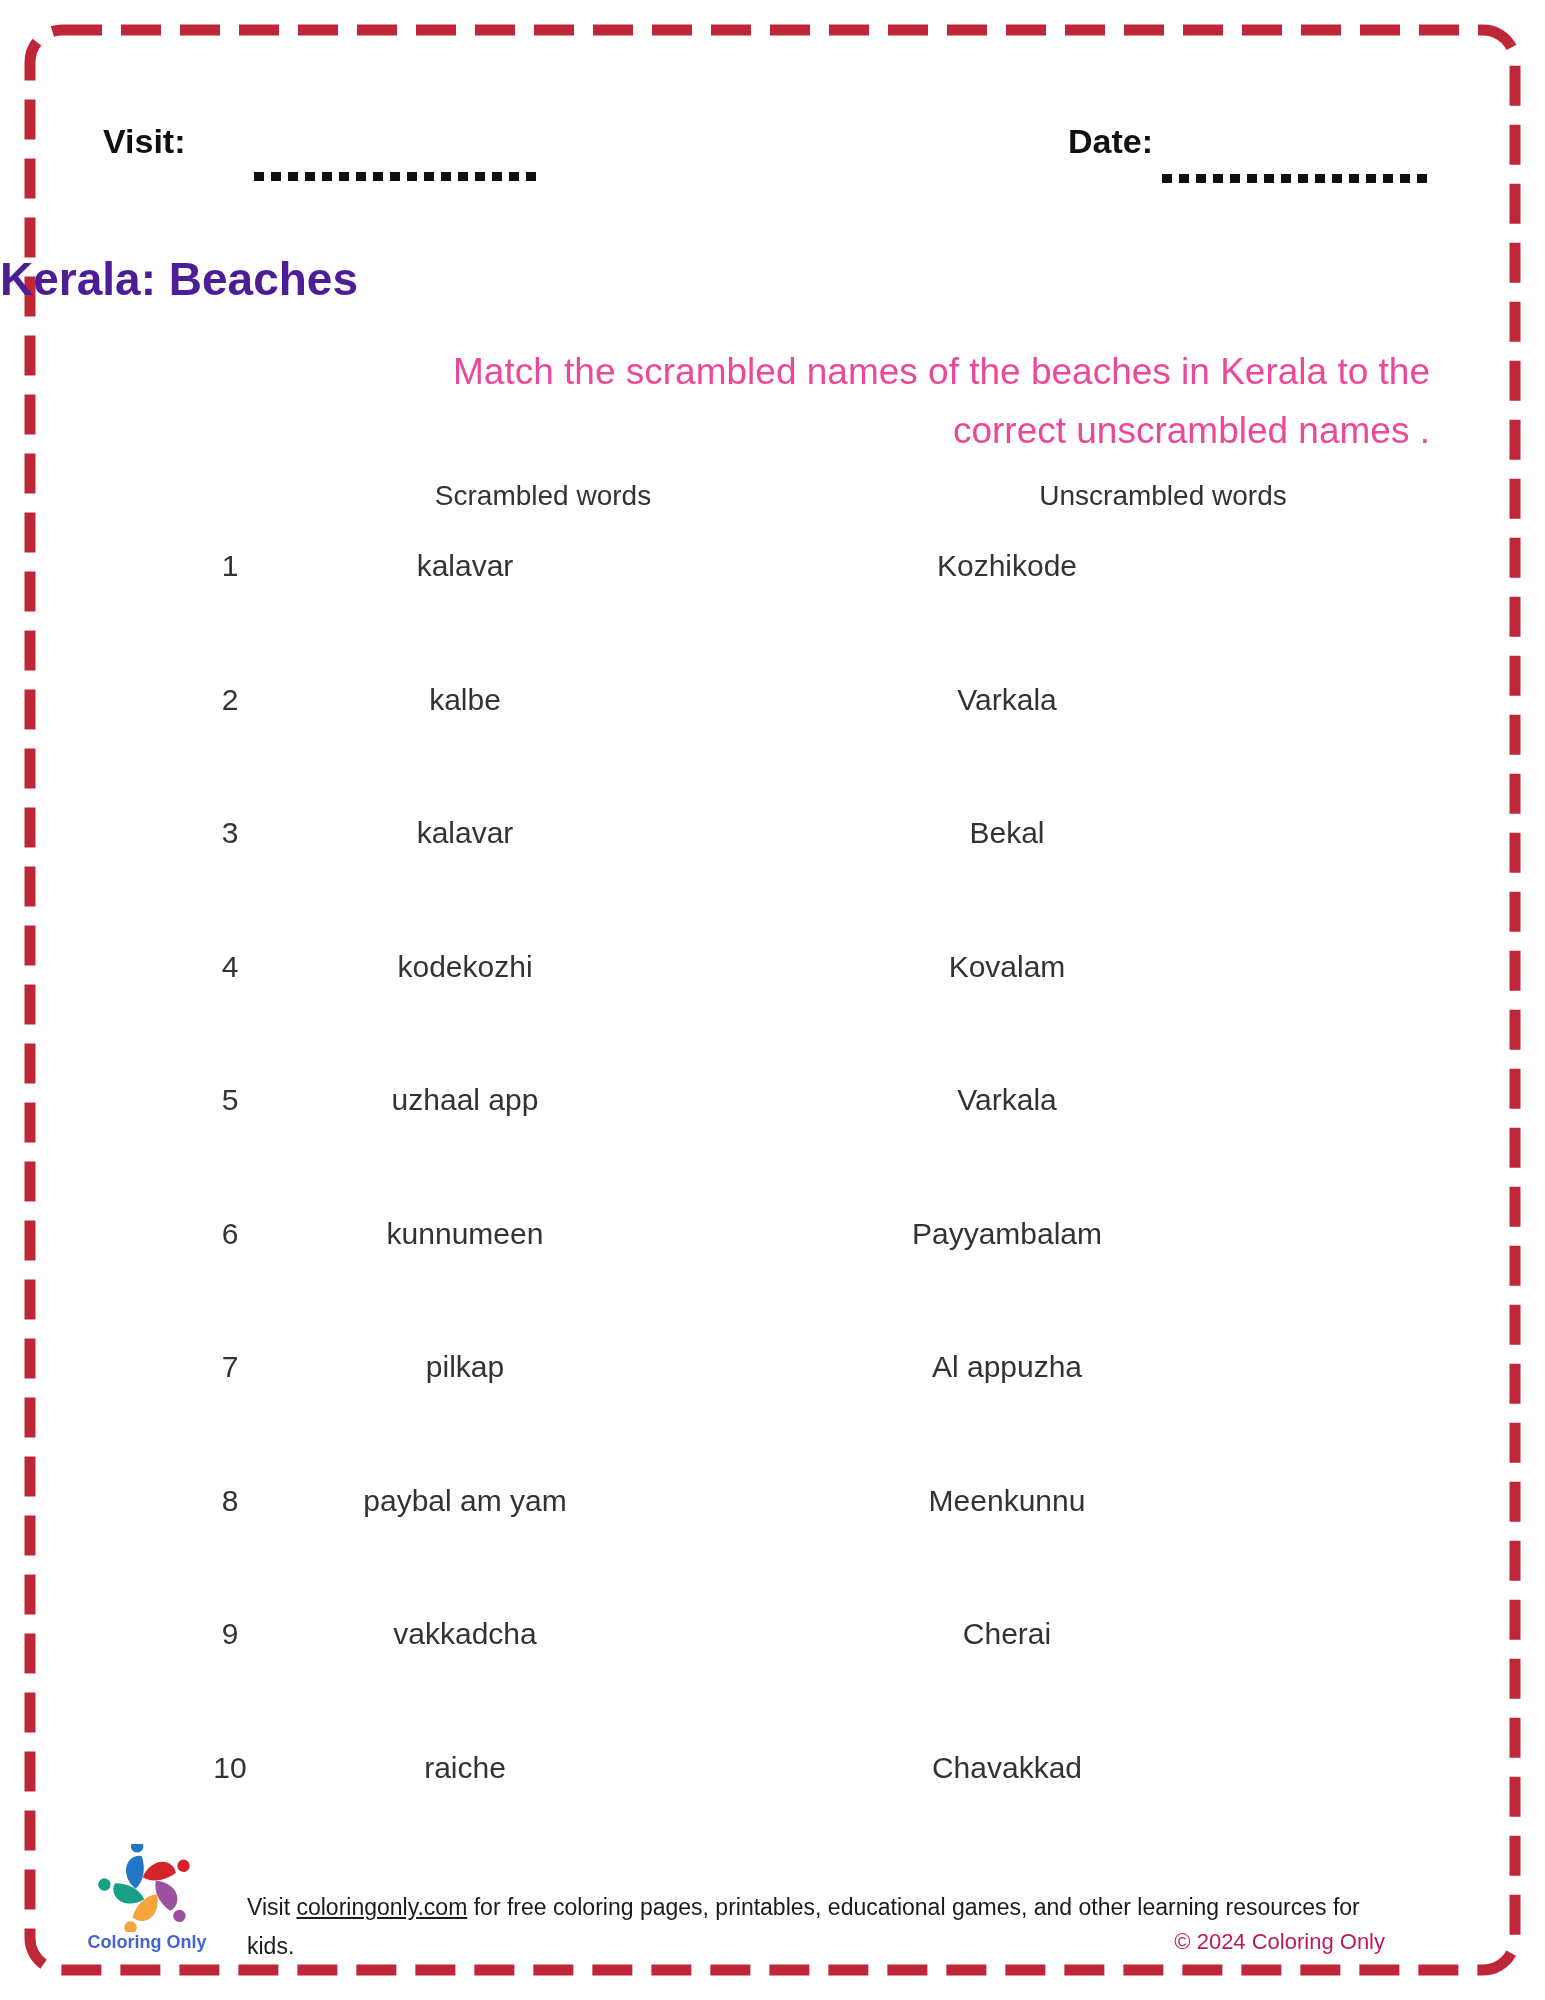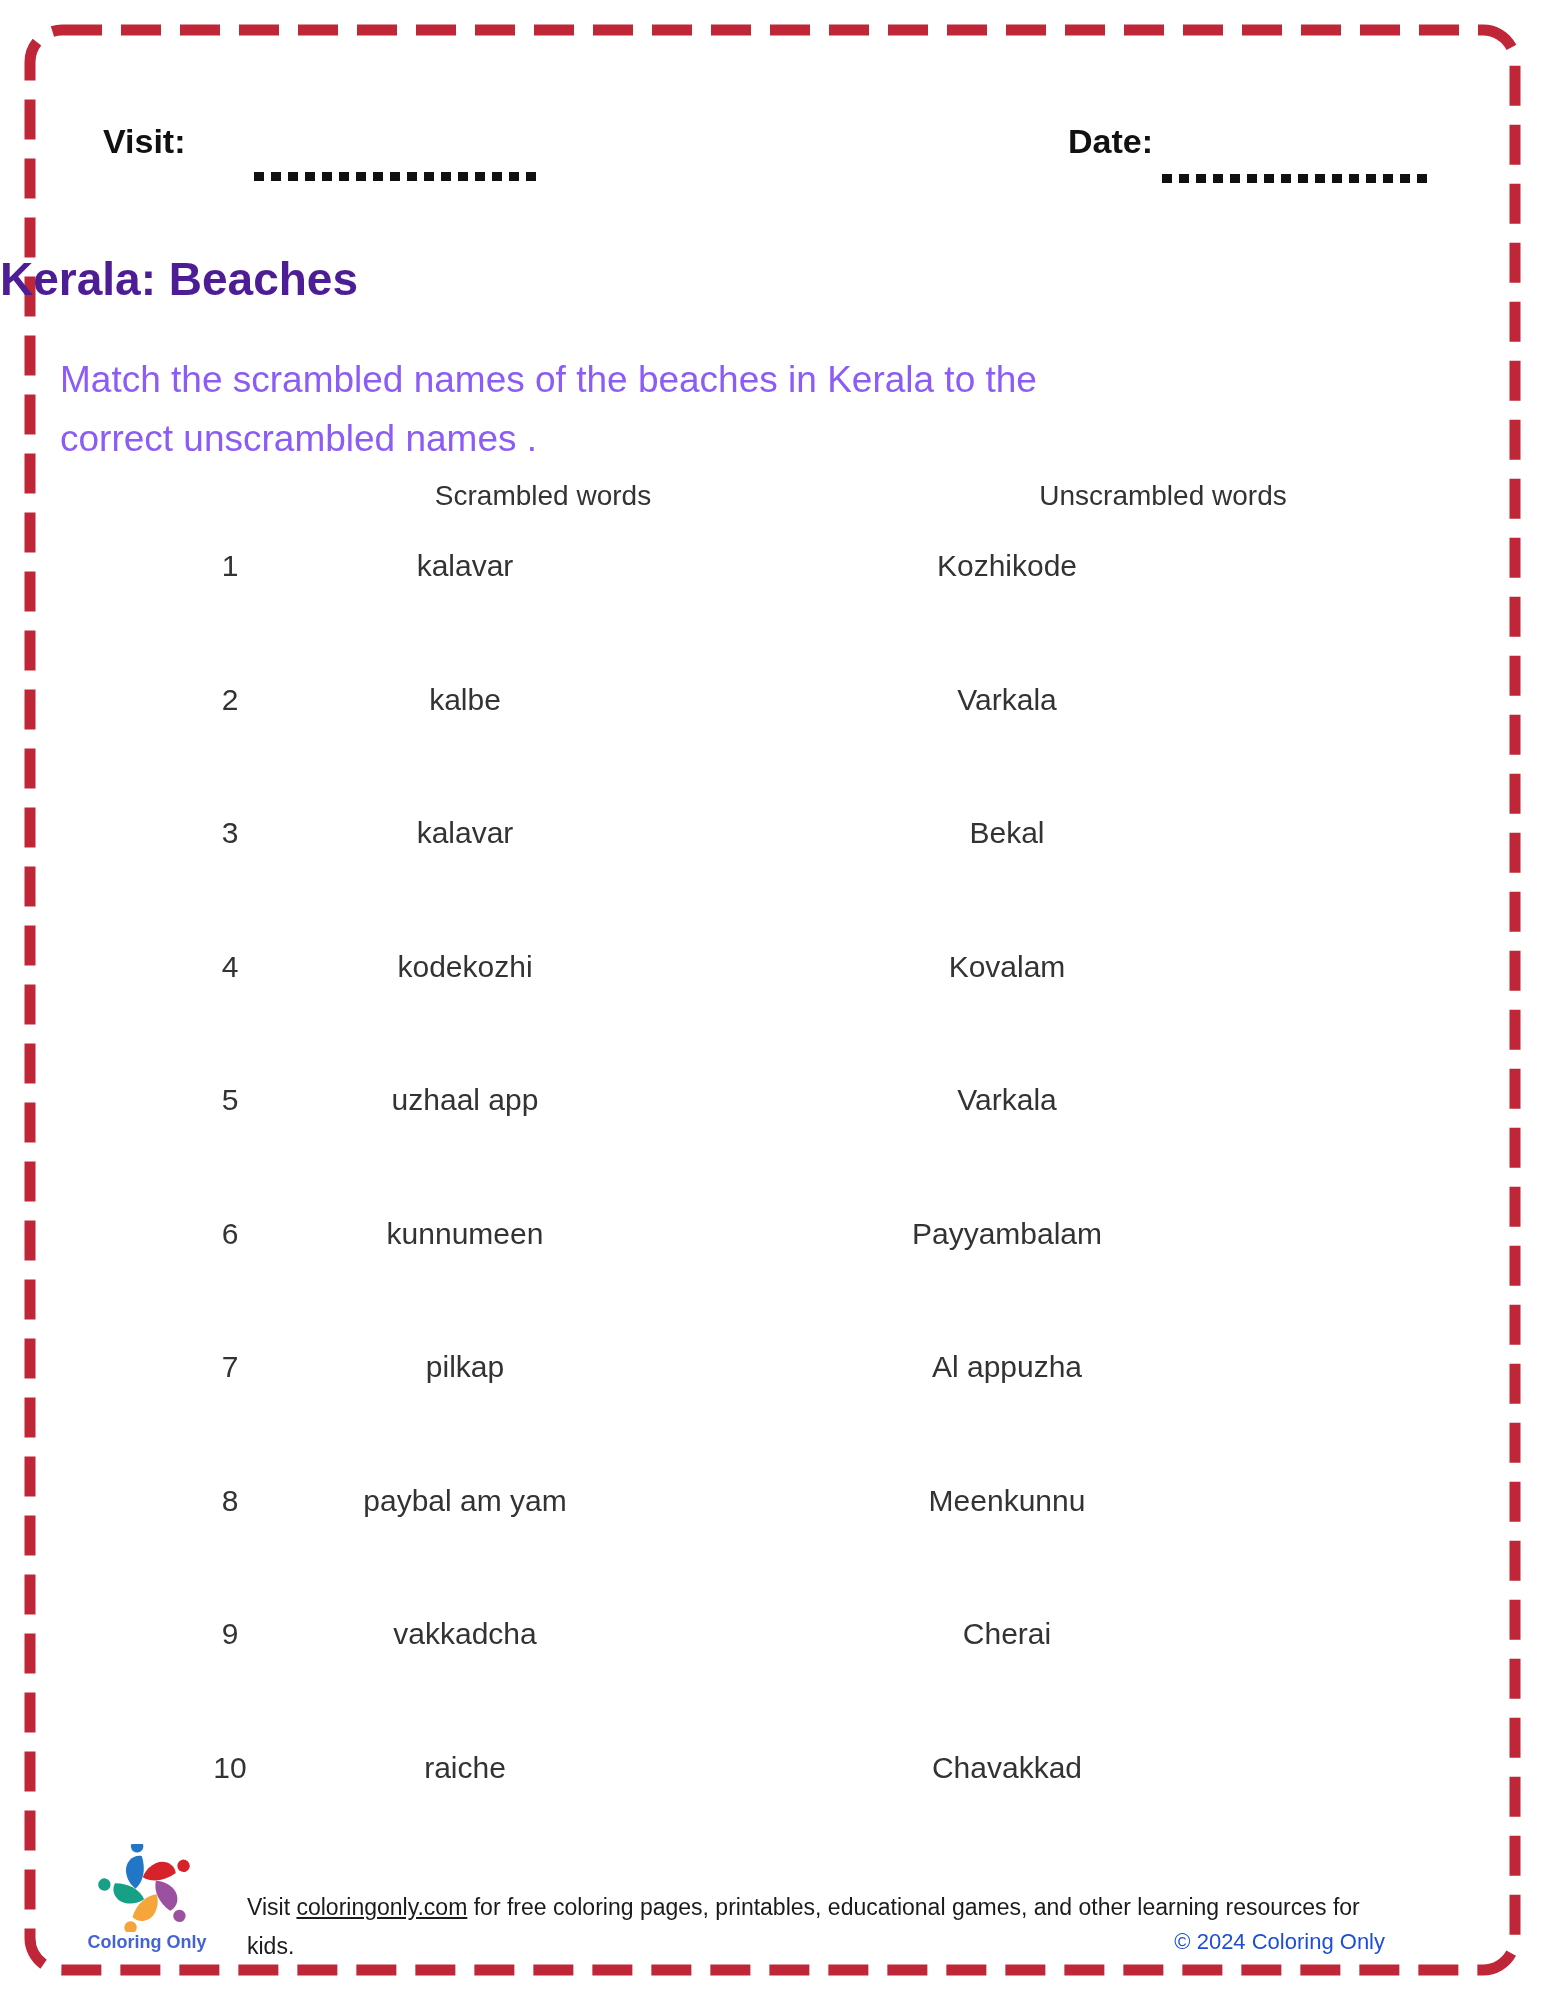--- a/index.html
+++ b/index.html
@@ -25,22 +25,22 @@
   }
   .name-line{left:254px;top:172px;width:288px;}
   .date-line{left:1162px;top:174px;width:272px;}
 
   
   .title{
     position:absolute;left:0;top:252px;width:1490px;
     text-align:left;font-size:46px;font-weight:700;color:#4c1d95;
   }
   .instructions{
-    position:absolute;left:60px;top:350px;width:1370px;
-    text-align:left;font-size:37px;line-height:59px;color:#8b5cf6;
+    position:absolute;left:60px;top:342px;width:1370px;
+    text-align:right;font-size:37px;line-height:59px;color:#ec4899;
   }
 
   
   .match-header,.match-row{
     position:absolute;left:0;width:1545px;
     display:flex;align-items:flex-start;
   }
   .match-header{top:480px;gap:39px;}
   .cell-spacer{width:180px;flex:0 0 auto;}
   .cell-num{width:100px;flex:0 0 auto;text-align:center;}
@@ -61,21 +61,21 @@
   .logo svg{display:block;margin:0 auto;}
   .logo-text{font-size:18px;font-weight:700;letter-spacing:0px;}
   .visit-text{
     position:absolute;left:247px;top:1888px;
     font-size:23px;line-height:39px;color:#1b1b1b;
   }
   .visit-line{white-space:nowrap;}
   .visit-link{color:#1b1b1b;text-decoration:underline;cursor:pointer;}
   .copyright{
     position:absolute;left:900px;top:1929px;width:485px;
-    text-align:right;font-size:22px;color:#1d4ed8;
+    text-align:right;font-size:22px;color:#be185d;
   }
 </style>
 </head>
 <body>
 
 <div class="sheet">
 
   <svg class="frame" width="1545" height="2000" aria-hidden="true">
     <rect x="30" y="30" width="1485" height="1940" rx="32" ry="32" fill="none" stroke-width="11" stroke-dasharray="40 19" stroke="#bf2637"></rect>
   </svg>

